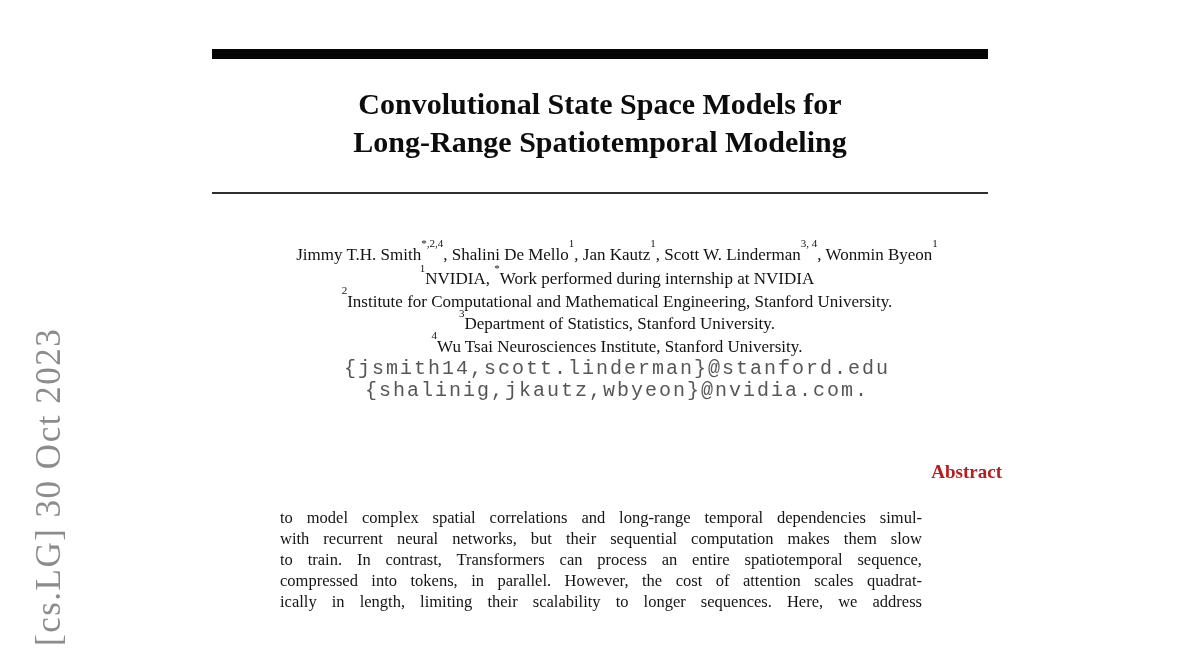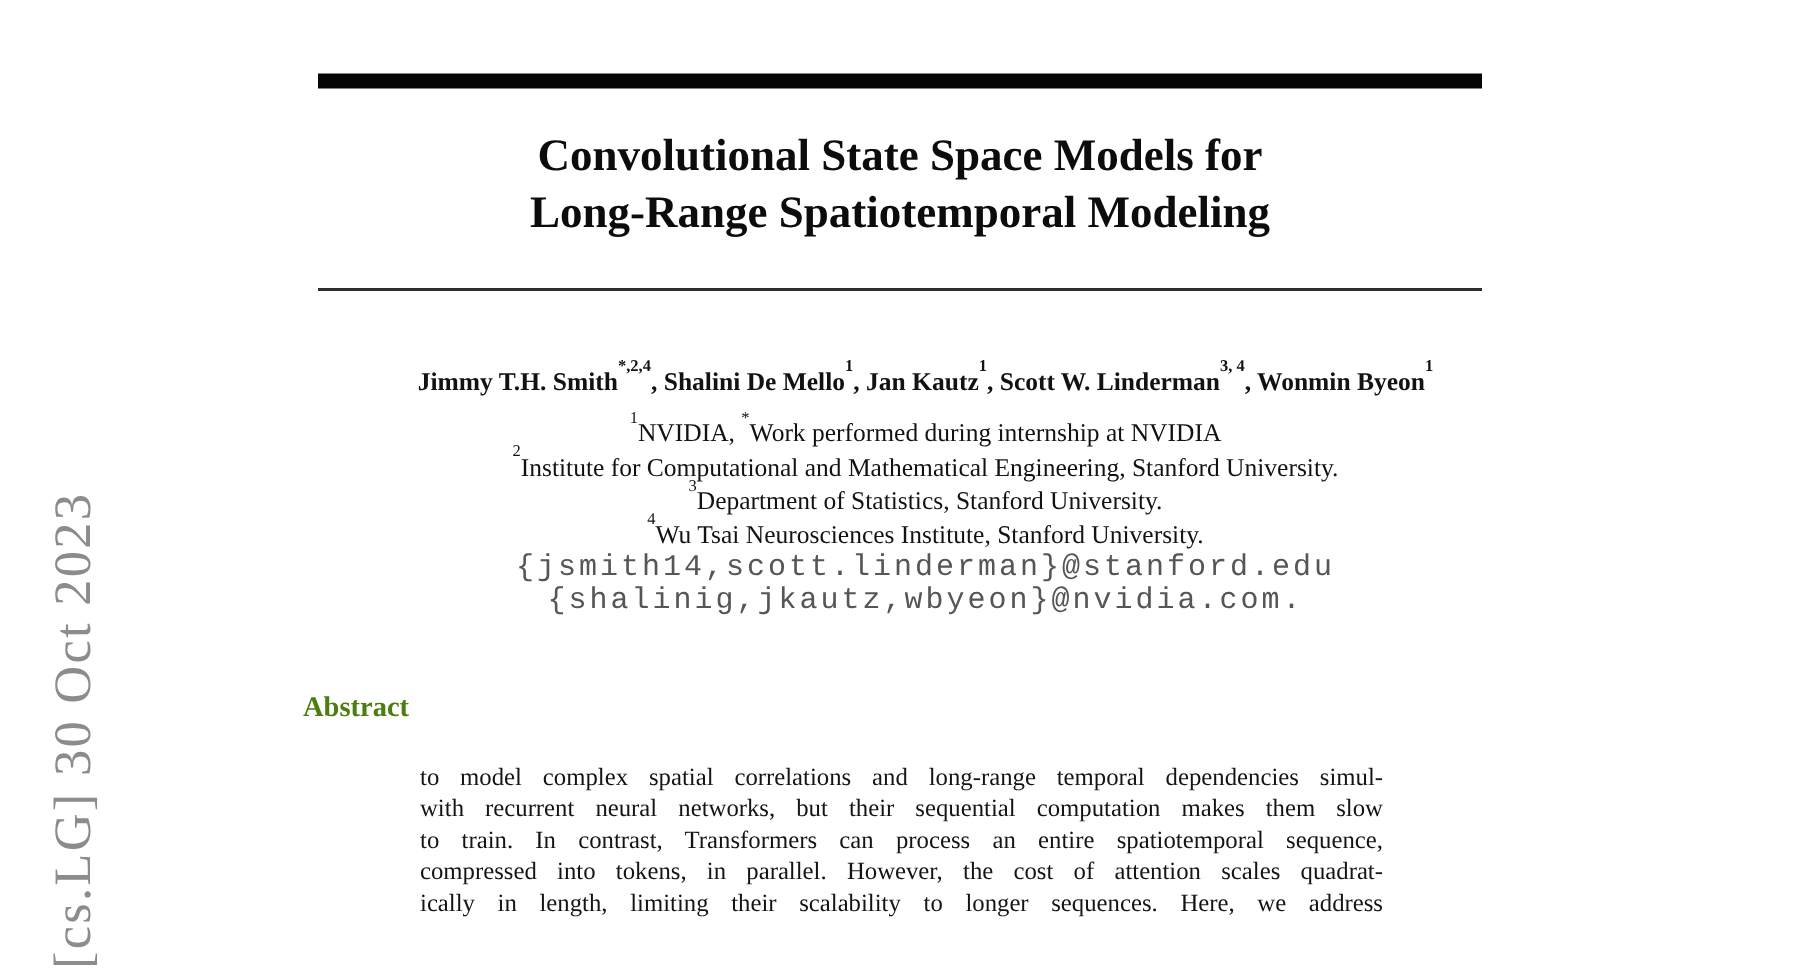--- a/index.html
+++ b/index.html
@@ -58,23 +58,23 @@
 
   
   .author-block {
     position: absolute;
     left: 217px; top: 244px;
     width: 800px;
     text-align: center;
     line-height: 22.4px;
   }
   .author-line {
-    font-weight: bold;
+    font-weight: normal;
     font-size: 17px;
-    margin-bottom: 12px;
+    margin-bottom: 2px;
     white-space: nowrap;
   }
   .affil-line { font-size: 17px; }
   sup.sp {
     font-size: 11px;
     position: relative;
     top: -6px;
     line-height: 0;
   }
   .email-line {
@@ -83,24 +83,24 @@
     letter-spacing: 2px;
     color: #565656;
     white-space: nowrap;
   }
 
   
   .abstract-heading {
     position: absolute;
     left: 202px; top: 461px;
     width: 800px;
-    text-align: left;
+    text-align: right;
     font-weight: bold;
     font-size: 19px;
-    color: #4d7c0f;
+    color: #b91c1c;
   }
   .abstract-body {
     position: absolute;
     left: 280px; top: 507px;
     width: 642px;
     font-size: 16.5px;
     line-height: 21.1px;
     color: #141414;
   }
   .abs-line {

